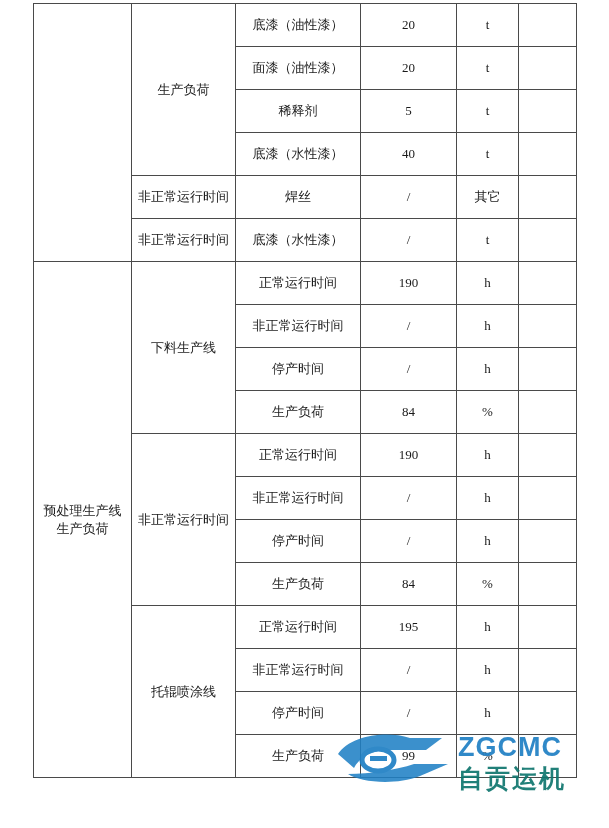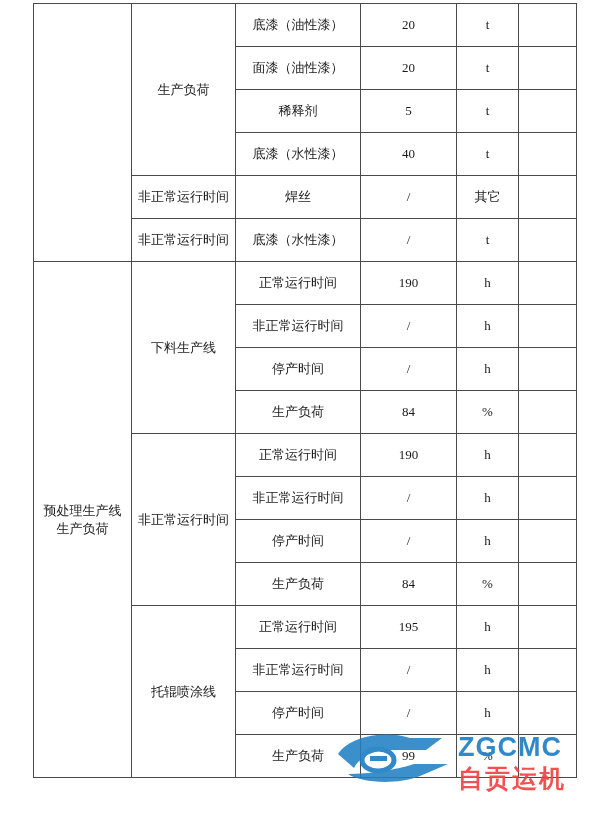--- a/index.html
+++ b/index.html
@@ -69,21 +69,21 @@
     letter-spacing: 1px;
     color: #1f7fc4;
     font-family: "Liberation Sans", sans-serif;
     font-weight: bold;
   }
   .wm-sub {
     position: absolute;
     left: 128px;
     top: 46px;
     font-size: 25px;
-    color: #ef4444;
+    color: #0f766e;
     font-family: "Liberation Sans", sans-serif;
     font-weight: bold;
     letter-spacing: 2px;
   }
 </style>
 </head>
 <body>
 
 <div class="page">
 

